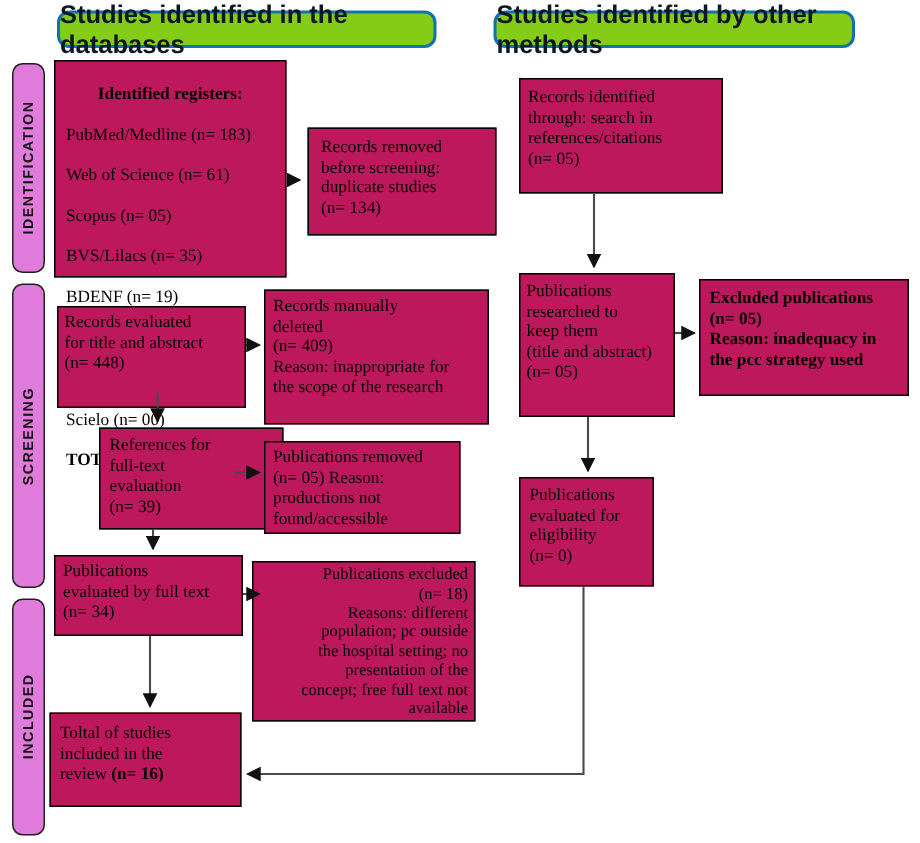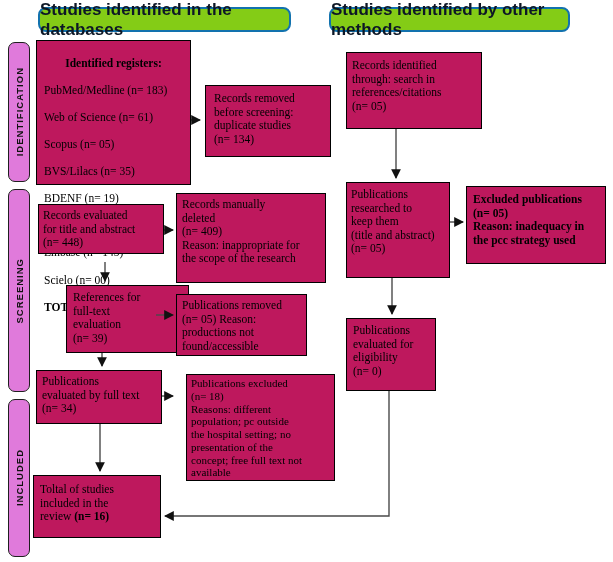--- a/index.html
+++ b/index.html
@@ -73,21 +73,21 @@
   <div class="box" style="left:205px;top:85px;width:126px;height:72px;padding:6px 8px;">Records removed
 before screening:
 duplicate studies
 (n= 134)</div>
 
   <div class="box" style="left:346px;top:52px;width:136px;height:77px;padding:6px 5px;">Records identified
 through: search in
 references/citations
 (n= 05)</div>
 
-  <div class="box" style="left:38px;top:204px;width:126px;height:50px;padding:4px;">Records evaluated
+  <div class="box" style="left:38px;top:204px;width:126px;height:68px;padding:4px;">Records evaluated
 for title and abstract
 (n= 448)</div>
 
   <div class="box" style="left:176px;top:193px;width:150px;height:90px;">Records manually
 deleted
 (n= 409)
 Reason: inappropriate for
 the scope of the research</div>
 
   <div class="box" style="left:50px;top:285px;width:123px;height:68px;padding:5px 6px;margin-left:16px;">References for
@@ -97,21 +97,21 @@
 
   <div class="box" style="left:176px;top:294px;width:131px;height:62px;">Publications removed
 (n= 05) Reason:
 productions not
 found/accessible</div>
 
   <div class="box" style="left:36px;top:370px;width:126px;height:54px;">Publications
 evaluated by full text
 (n= 34)</div>
 
-  <div class="box tight" style="left:186px;top:374px;width:149px;height:107px;">Publications excluded
+  <div class="box tight" style="left:168px;top:374px;width:149px;height:107px;text-align:right;">Publications excluded
 (n= 18)
 Reasons: different
 population; pc outside
 the hospital setting; no
 presentation of the
 concept; free full text not
 available</div>
 
   <div class="box" style="left:33px;top:475px;width:128px;height:63px;padding:7px 6px;"><span>Toltal of studies
 included in the

